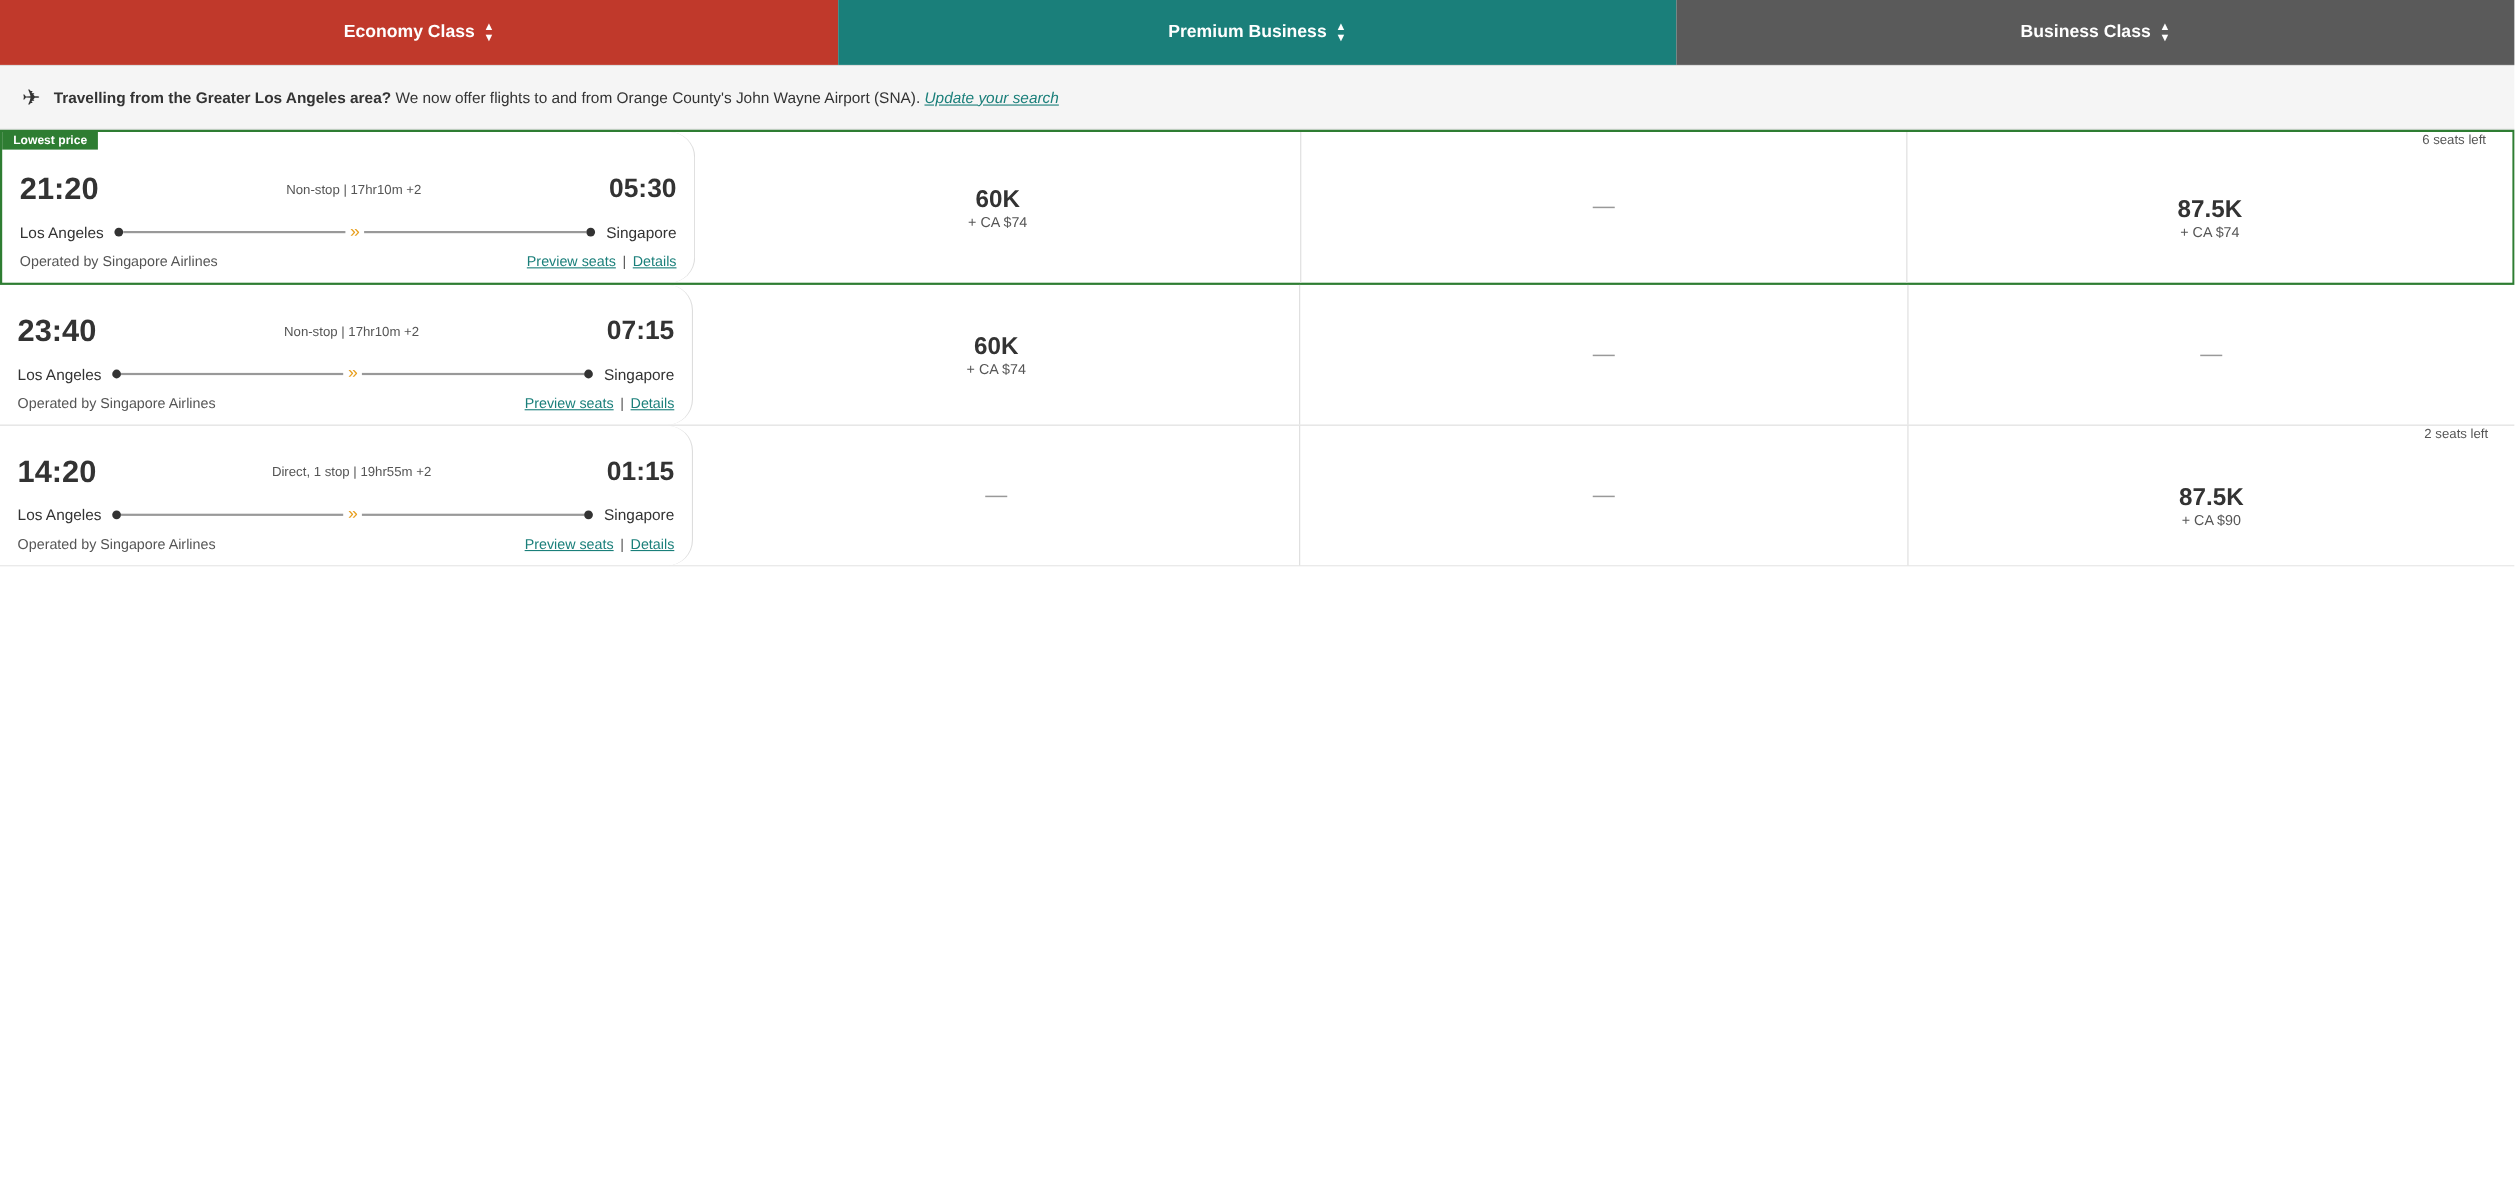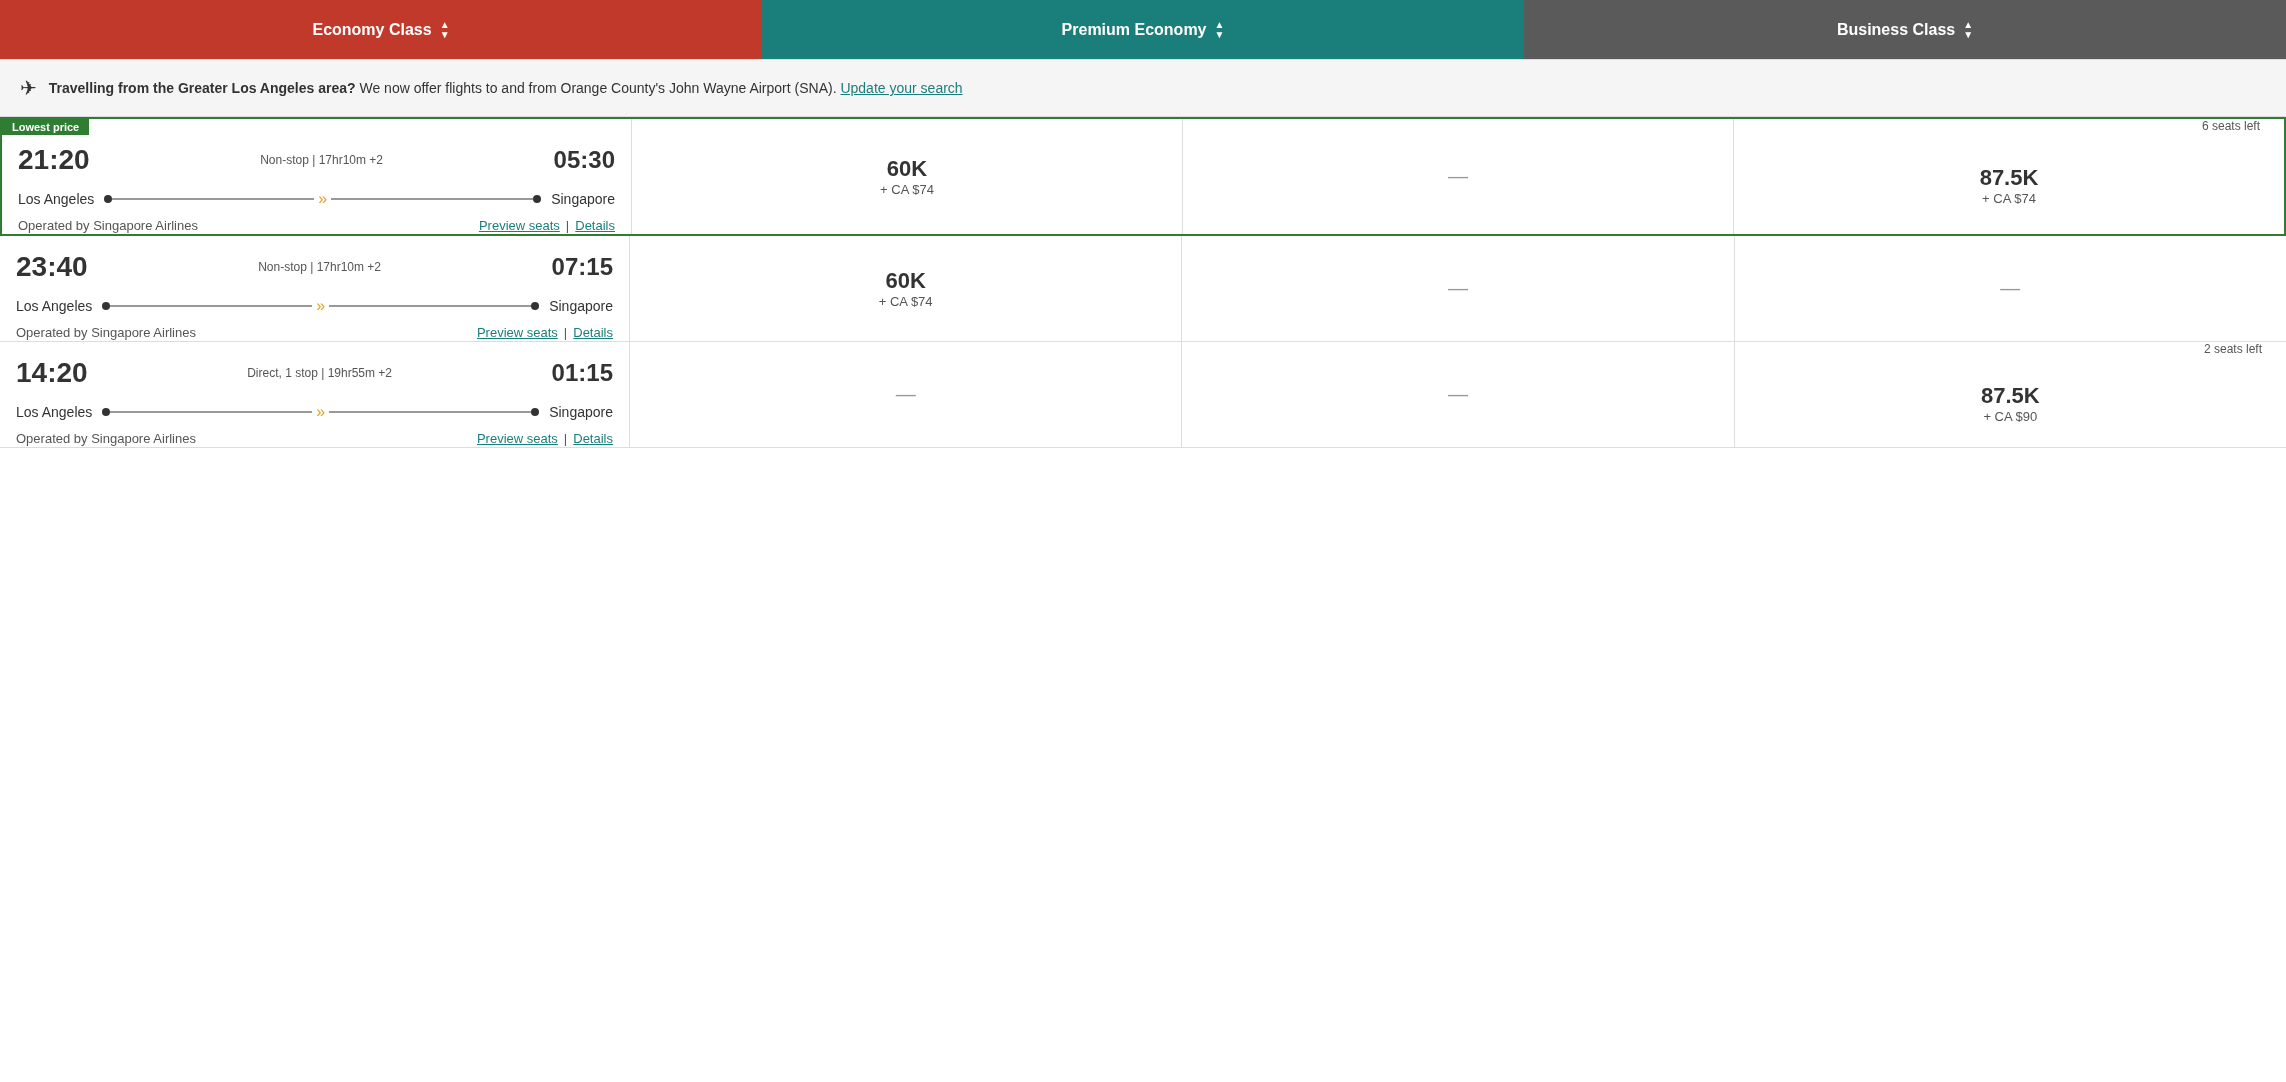--- a/index.html
+++ b/index.html
@@ -50,41 +50,43 @@
       background: #f5f5f5;
       border-bottom: 1px solid #ddd;
       gap: 12px;
       font-size: 14px;
     }
     .plane-icon { font-size: 20px; }
     .notice-banner a {
       color: #1a7f7a;
       text-decoration: underline;
       cursor: pointer;
+      font-style: italic;
     }
 
     
     .results-container {
       width: 100%;
     }
 
     
     .flight-card {
       display: flex;
       border-bottom: 1px solid #ddd;
       position: relative;
     }
     .flight-card.selected {
       border: 2px solid #2e7d32;
     }
 
     .flight-info {
       flex: 0 0 630px;
-      padding: 1px 16px;
+      padding: 12px 16px;
       border-right: 1px solid #ddd;
+      border-radius: 23px;
     }
 
     .lowest-price-badge {
       position: absolute;
       top: 0;
       left: 0;
       background: #2e7d32;
       color: #fff;
       font-size: 11px;
       padding: 2px 10px;
@@ -207,21 +209,21 @@
   </style>
 </head>
 <body>
 
 <div class="header">
   <div class="class-tab economy">
     <span>Economy Class</span>
     <span class="sort-arrows">▲<br>▼</span>
   </div>
   <div class="class-tab premium">
-    <span>Premium Economy</span>
+    <span>Premium Business</span>
     <span class="sort-arrows">▲<br>▼</span>
   </div>
   <div class="class-tab business">
     <span>Business Class</span>
     <span class="sort-arrows">▲<br>▼</span>
   </div>
 </div>
 
 <div class="notice-banner">
   <span class="plane-icon">✈</span>

